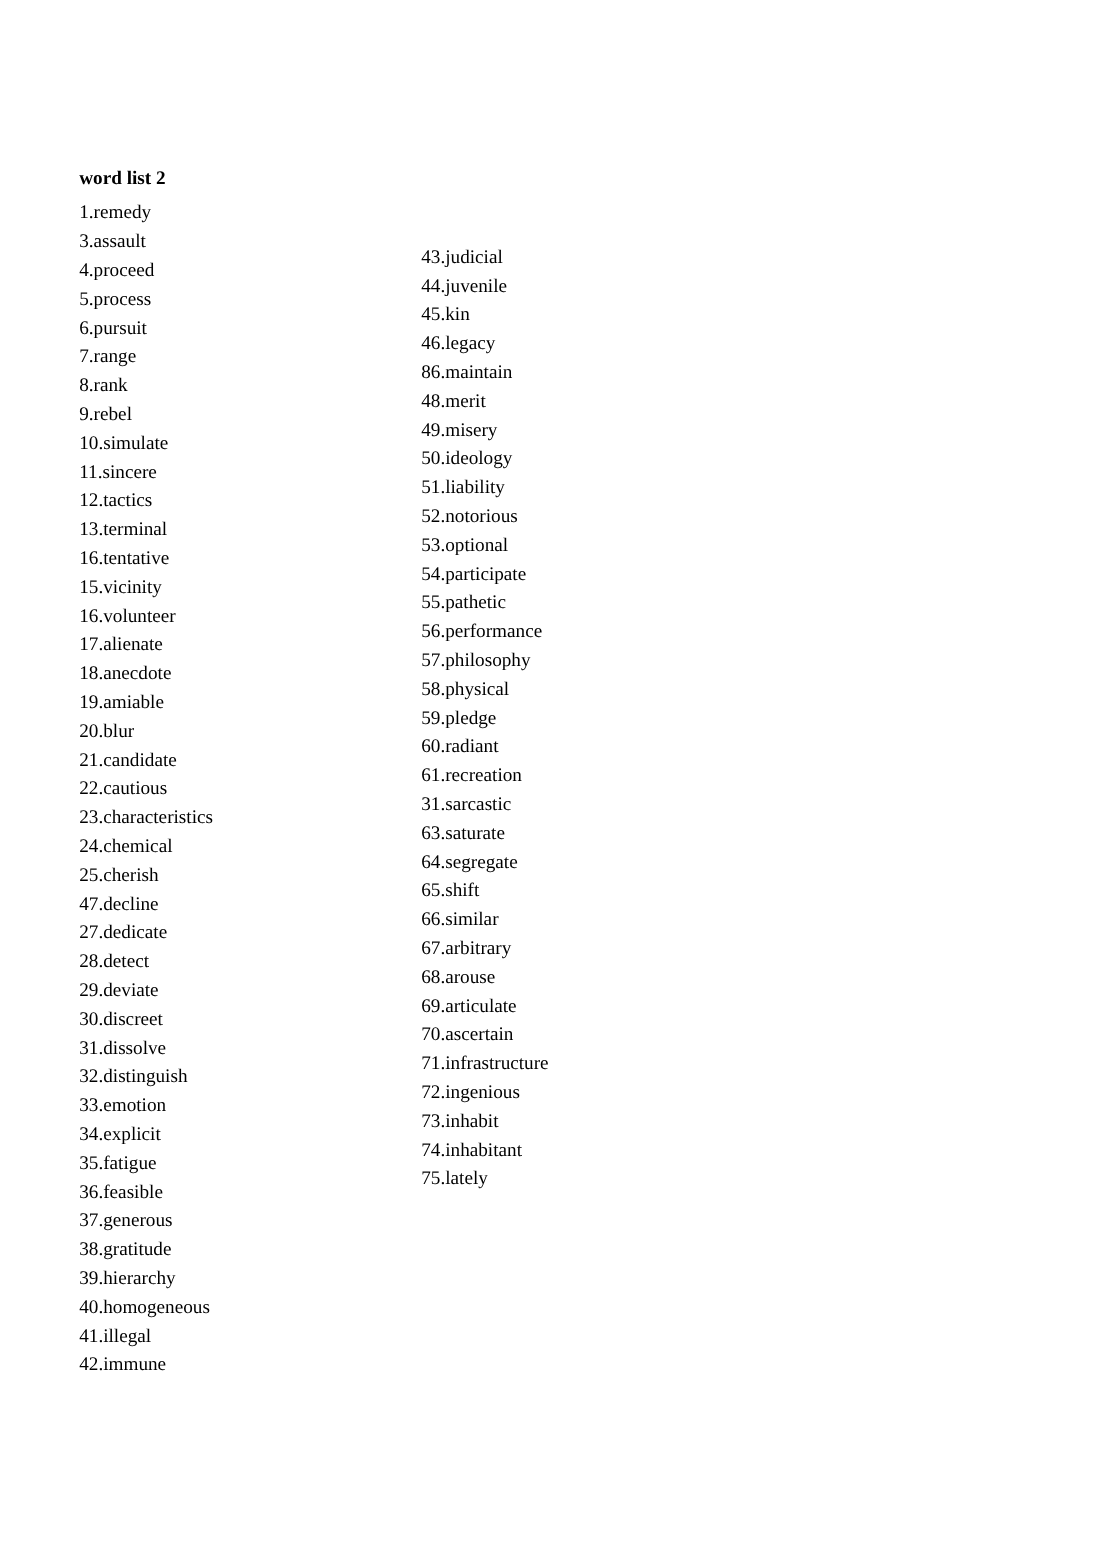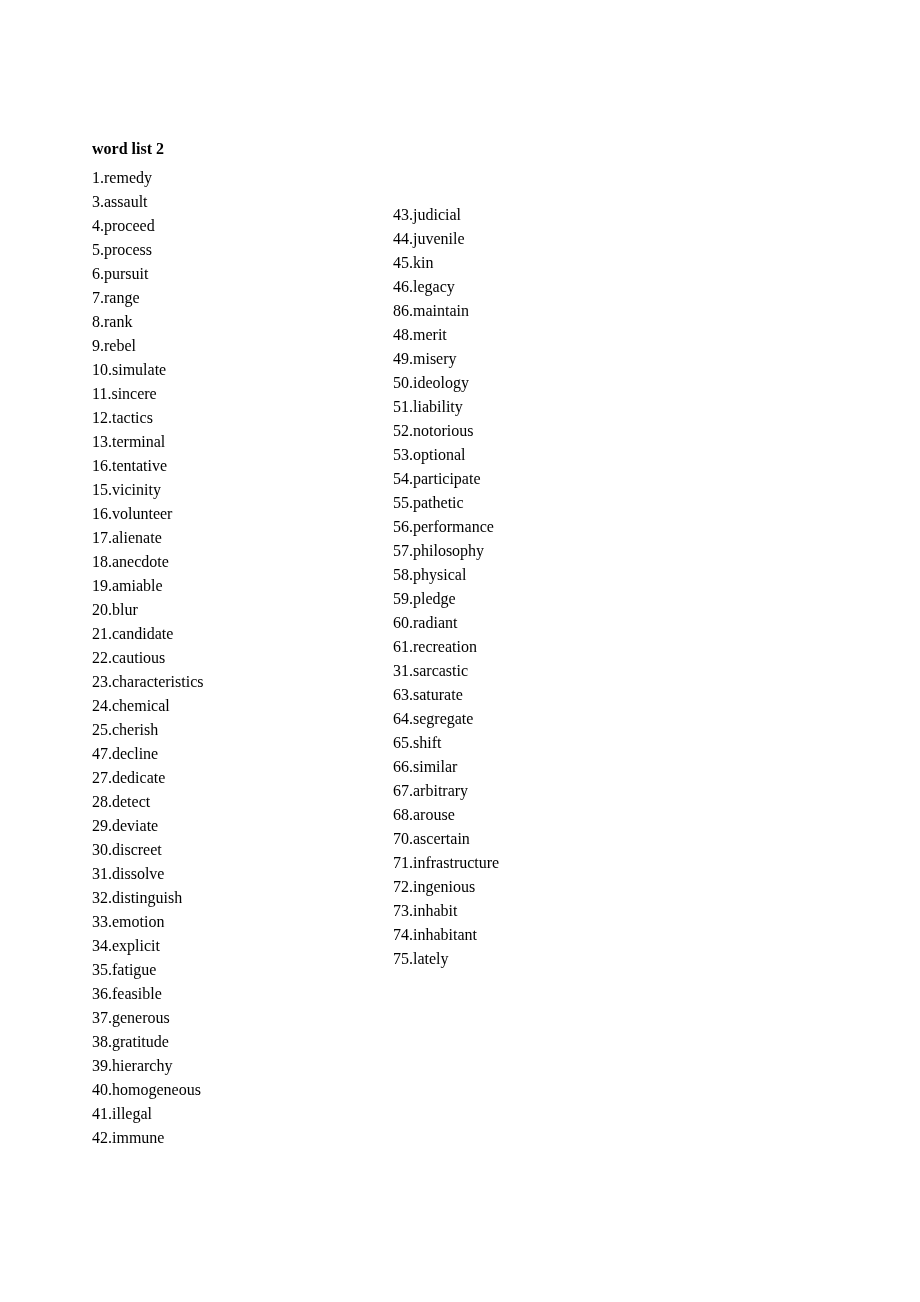--- a/index.html
+++ b/index.html
@@ -7,31 +7,31 @@
     padding: 0;
     background: #ffffff;
     font-family: "Times New Roman", Times, serif;
     font-size: 16px;
     color: #000000;
     width: 920px;
     height: 1302px;
   }
   .page {
     padding-top: 140px;
-    padding-left: 92px;
+    padding-left: 66px;
     padding-right: 100px;
     box-sizing: border-box;
   }
   .title {
     font-weight: bold;
     margin-bottom: 8px;
   }
   .columns {
     display: flex;
-    gap: 36px;
+    gap: 20px;
   }
   .col {
     display: flex;
     flex-direction: column;
   }
   .col1 {
     width: 265px;
   }
   .col2 {
     width: 280px;
@@ -111,20 +111,21 @@
         <div class="item">59.pledge</div>
         <div class="item">60.radiant</div>
         <div class="item">61.recreation</div>
         <div class="item">31.sarcastic</div>
         <div class="item">63.saturate</div>
         <div class="item">64.segregate</div>
         <div class="item">65.shift</div>
         <div class="item">66.similar</div>
         <div class="item">67.arbitrary</div>
         <div class="item">68.arouse</div>
+        <div class="item">69.articulate</div>
         <div class="item">70.ascertain</div>
         <div class="item">71.infrastructure</div>
         <div class="item">72.ingenious</div>
         <div class="item">73.inhabit</div>
         <div class="item">74.inhabitant</div>
         <div class="item">75.lately</div>
       </div>
   </div>
 </div>
 

